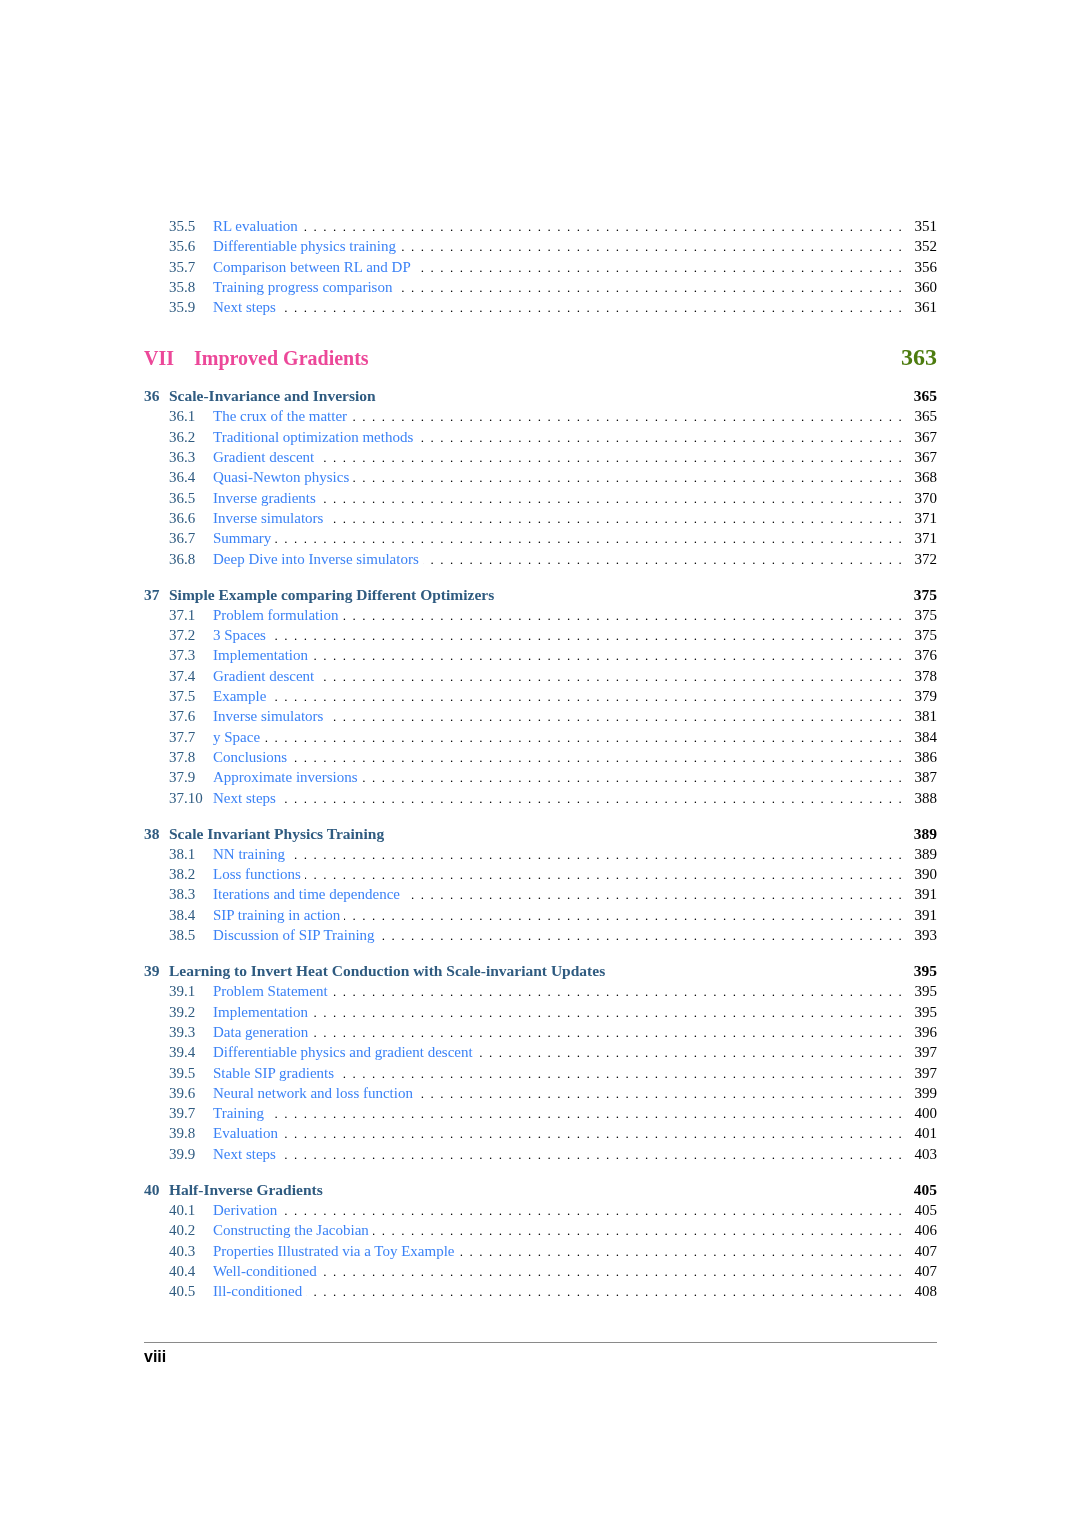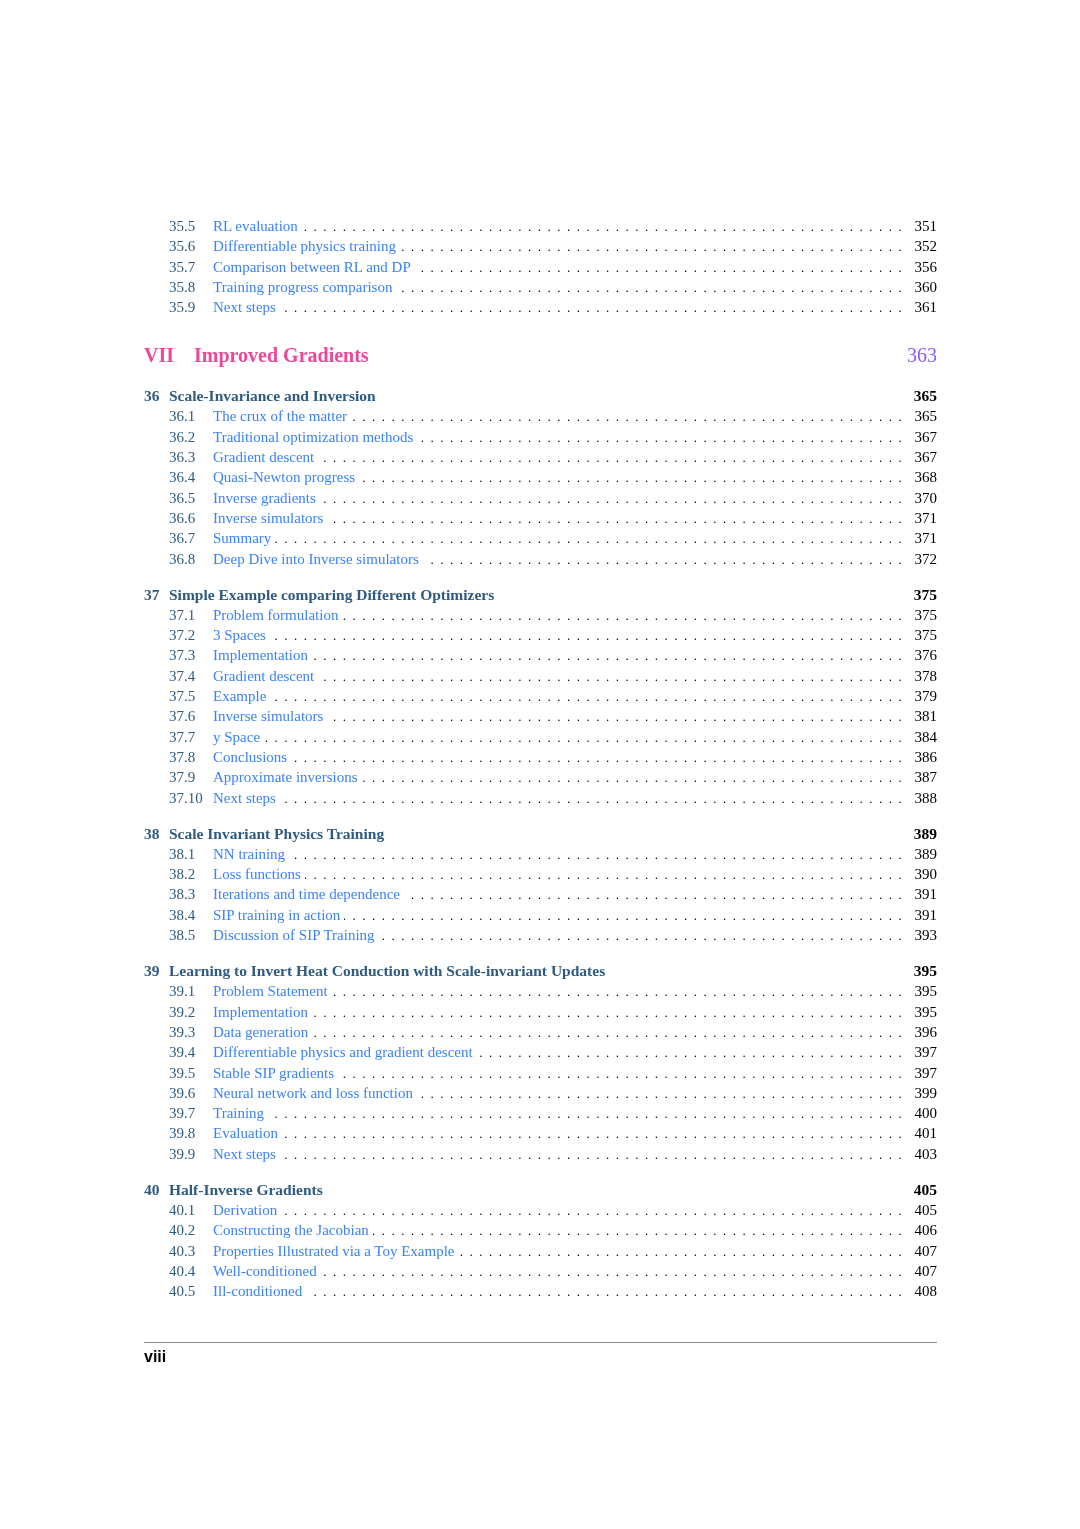--- a/index.html
+++ b/index.html
@@ -11,21 +11,21 @@
     .entry .num { display: inline-block; width: 44px; padding-left: 25px; color: #2f5b80; }
     .entry .title { color: #3b82f6; padding-left: 0px; }
     .entry .leader { flex: 1; overflow: hidden; color: #000; font-size: 13px; letter-spacing: 0;
                      margin: 0 6px 0 4px; text-align: right; direction: rtl; }
     .entry .leader::before { content: " .  .  .  .  .  .  .  .  .  .  .  .  .  .  .  .  .  .  .  .  .  .  .  .  .  .  .  .  .  .  .  .  .  .  .  .  .  .  .  .  .  .  .  .  .  .  .  .  .  .  .  .  .  .  .  .  .  .  .  .  .  .  .  .  .  .  .  .  .  .  .  .  .  .  .  .  .  .  .  ."; white-space: pre; }
     .entry .page-num { min-width: 26px; text-align: right; color: #000; }
     .part { display: flex; justify-content: space-between; align-items: baseline;
             margin-top: 27px; margin-bottom: 12px; height: 30px; }
     .part .part-label { color: #ec4899; font-weight: bold; font-size: 20px; }
     .part .part-label .roman { display: inline-block; width: 50px; }
-    .part .page-num { font-weight: normal; font-size: 20px; color: #8b5cf6; }
+    .part .page-num { font-weight: bold; font-size: 24px; color: #4d7c0f; }
     .chapter { display: flex; justify-content: space-between; align-items: baseline;
                height: 20px; line-height: 20px; font-size: 15.5px; font-weight: bold; margin-top: 0; }
     .chapter.spaced { margin-top: 16px; }
     .chapter .ch-label { color: #2f5b80; }
     .chapter .ch-label .ch-num { display: inline-block; width: 25px; }
     .chapter .page-num { color: #000; }
     .footer-rule { position: absolute; left: 144px; top: 1342px; width: 793px; height: 1px; background: #8a8a8a; }
     .footer-page { position: absolute; left: 144px; top: 1348px; font-family: "Liberation Sans", "DejaVu Sans", sans-serif;
                    font-weight: bold; font-size: 16px; color: #000; }
   </style>
@@ -92,21 +92,21 @@
           <span class="page-num">367</span>
         </div>
         <div class="entry">
           <span class="num">36.3</span>
           <span class="title">Gradient descent</span>
           <span class="leader"></span>
           <span class="page-num">367</span>
         </div>
         <div class="entry">
           <span class="num">36.4</span>
-          <span class="title">Quasi-Newton progress</span>
+          <span class="title">Quasi-Newton physics</span>
           <span class="leader"></span>
           <span class="page-num">368</span>
         </div>
         <div class="entry">
           <span class="num">36.5</span>
           <span class="title">Inverse gradients</span>
           <span class="leader"></span>
           <span class="page-num">370</span>
         </div>
         <div class="entry">

